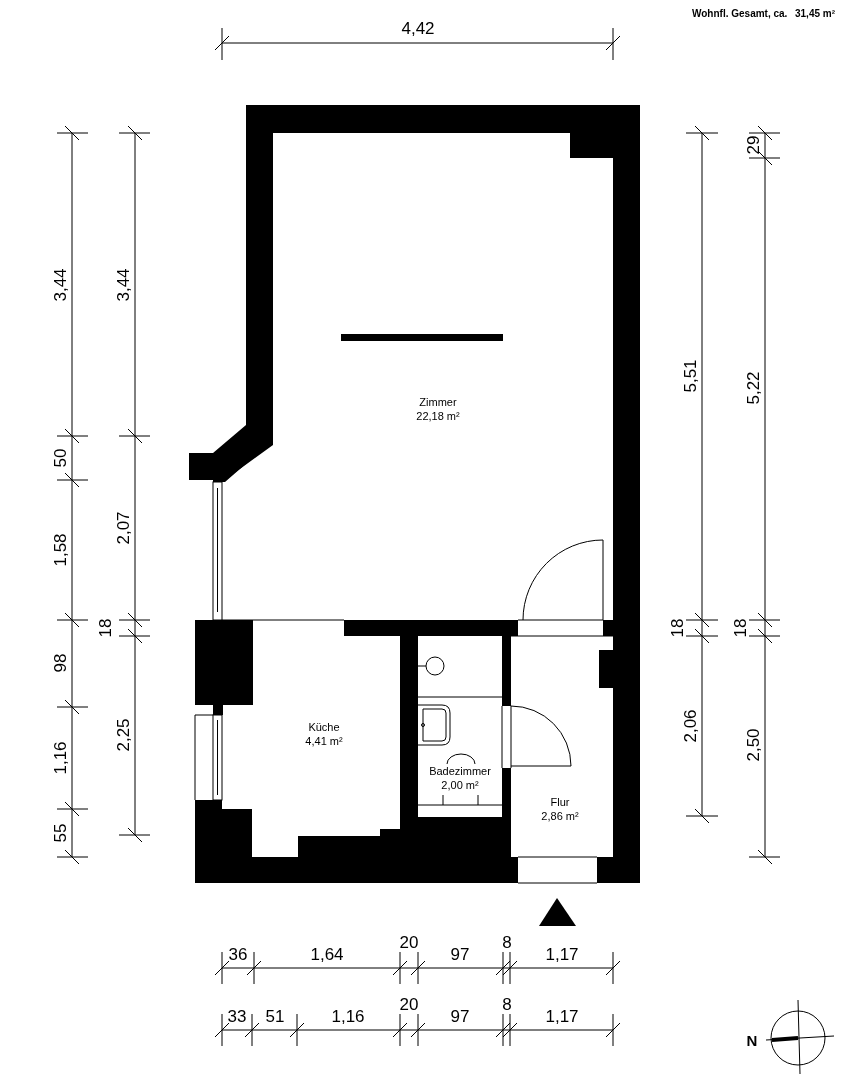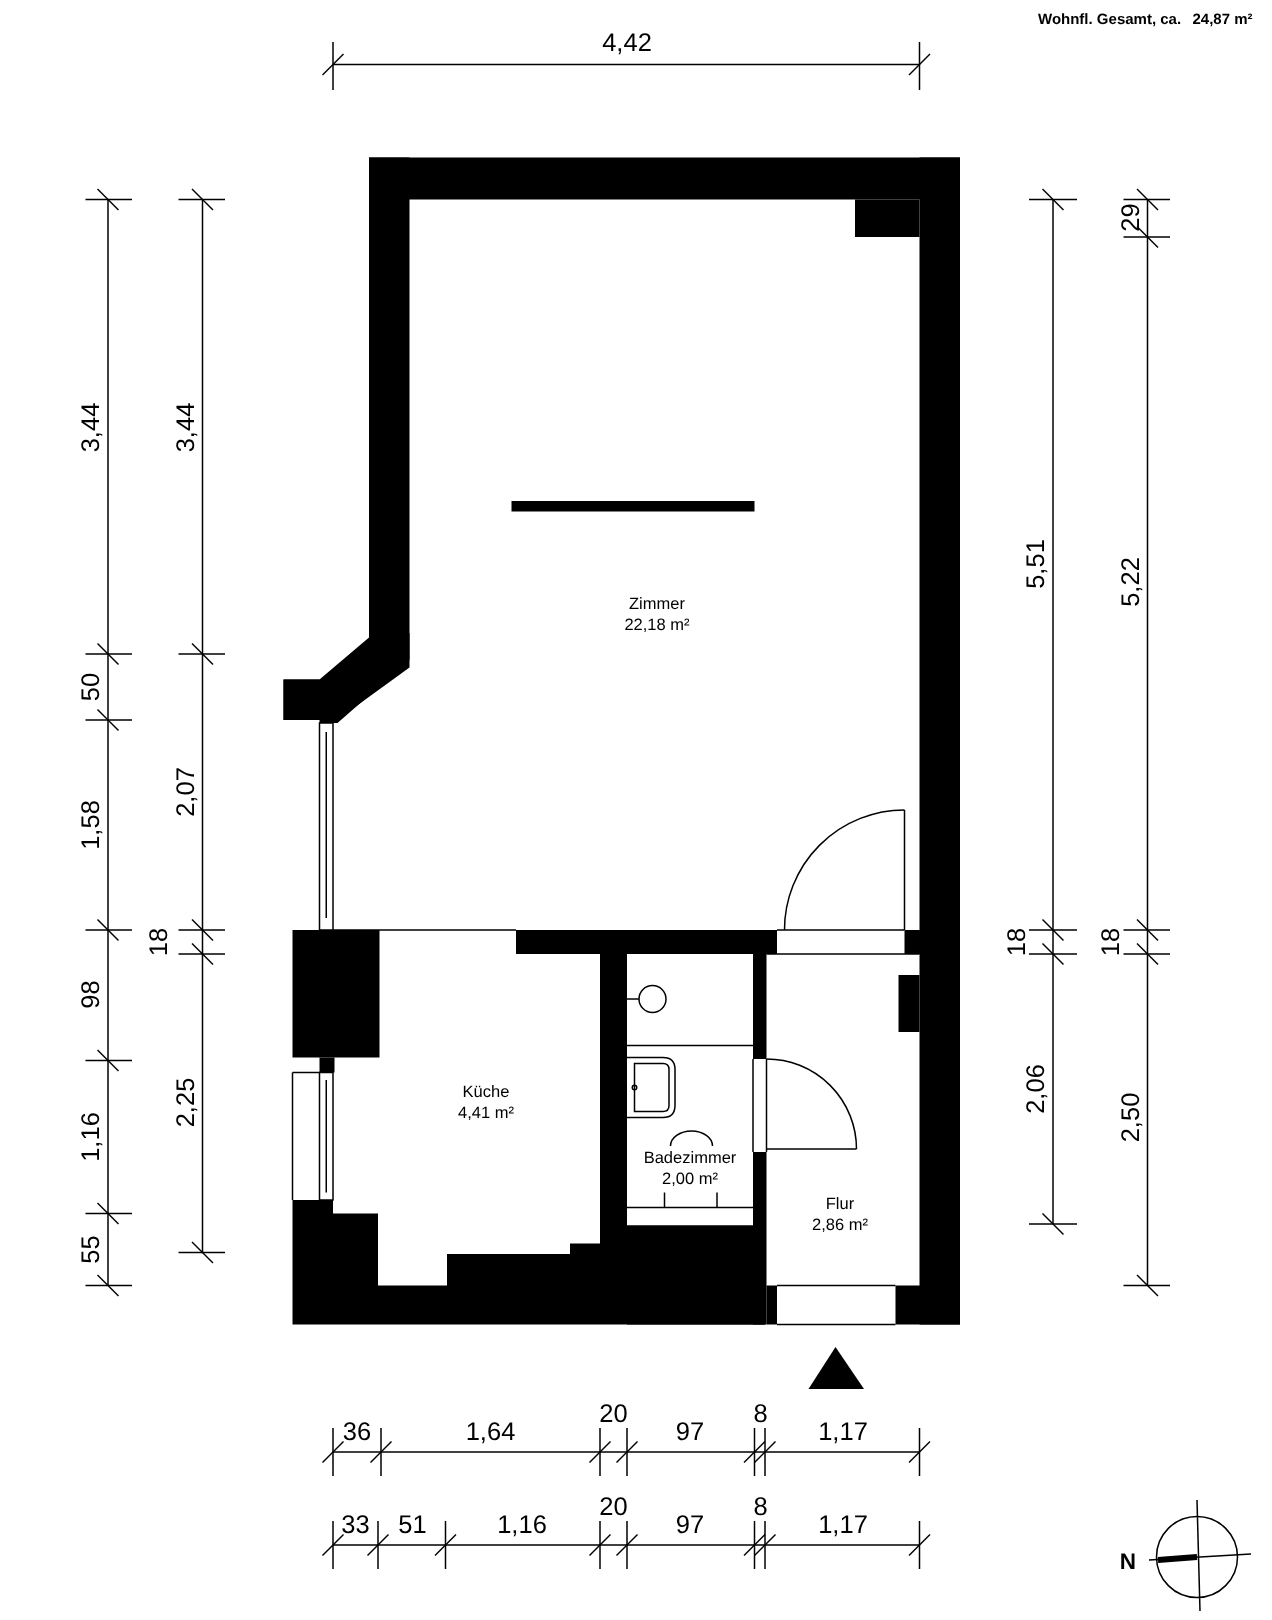--- a/index.html
+++ b/index.html
@@ -8,21 +8,21 @@
     .dim-text { font-family: "Liberation Sans", sans-serif; font-size: 17px; fill: #000; }
     .room-text { font-family: "Liberation Sans", sans-serif; font-size: 11px; fill: #000; }
     .hdr { position: absolute; top: 8px; font-size: 10px; font-weight: bold; white-space: nowrap; }
     .hdr-label { left: 692px; }
     .hdr-value { left: 795px; }
   </style>
 </head>
 <body>
 
 <div class="hdr hdr-label">Wohnfl. Gesamt, ca.</div>
-<div class="hdr hdr-value">24,87 m²</div>
+<div class="hdr hdr-value">31,45 m²</div>
 
 <svg id="plan" width="848" height="1080" viewBox="0 0 848 1080" xmlns="http://www.w3.org/2000/svg">
 
   <g fill="#000">
 
     <rect x="246" y="105" width="394" height="28"></rect>
 
     <rect x="570" y="133" width="43" height="25"></rect>
 
     <rect x="613" y="105" width="27" height="778"></rect>

